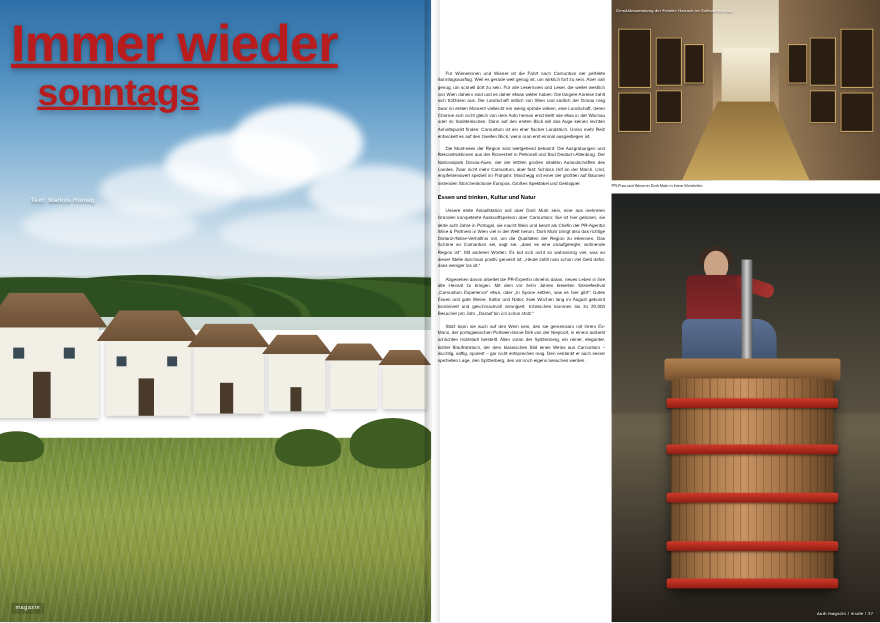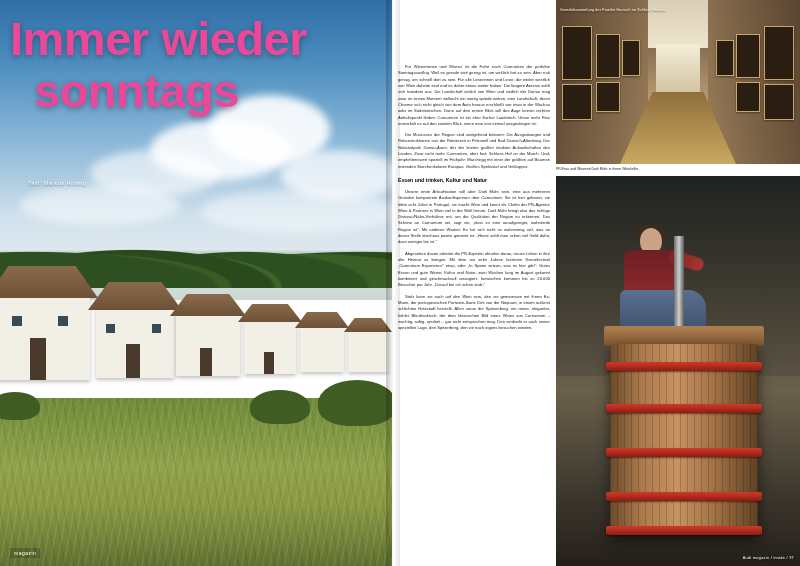--- a/index.html
+++ b/index.html
@@ -103,28 +103,29 @@
     position: absolute;
     border-radius: 50% 50% 40% 40%;
     background: #3f5c22;
   }
 
   
   .headline {
     position: absolute;
     left: 10px; top: 16px;
     width: 360px;
-    color: #ec4899;
+    color: #b91c1c;
     font-weight: bold;
     letter-spacing: -0.5px;
     text-shadow: 0 2px 6px rgba(0,0,0,0.35);
     line-height: 0.98;
+    text-decoration: underline;
   }
   .headline .l1 { font-size: 47px; display: block; }
-  .headline .l2 { font-size: 47px; display: block; margin-top: 6px; margin-left: 24px; }
+  .headline .l2 { font-size: 34px; display: block; margin-top: 6px; margin-left: 24px; }
 
   .deck {
     position: absolute;
     left: 28px; top: 140px;
     width: 322px;
     color: #ffffff;
     font-size: 9.2px;
     line-height: 1.55;
     font-weight: bold;
     text-shadow: 0 1px 3px rgba(0,0,0,0.45);

